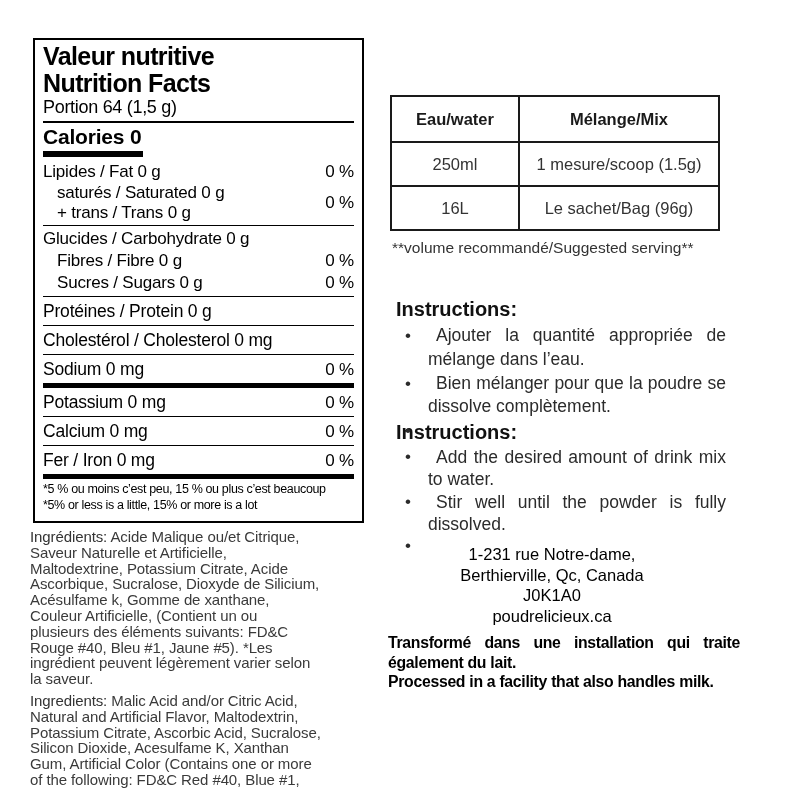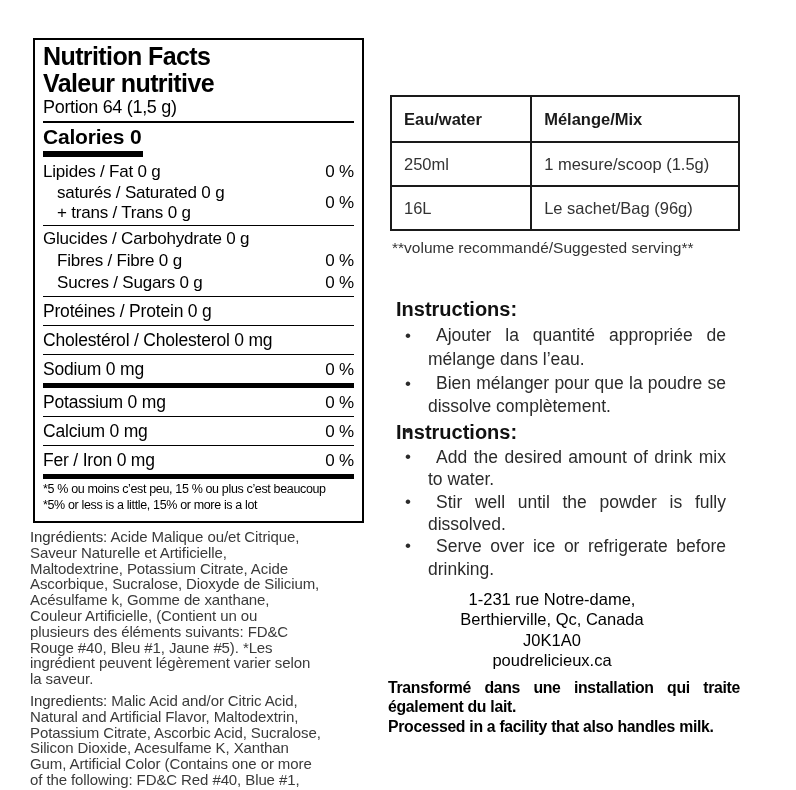--- a/index.html
+++ b/index.html
@@ -35,21 +35,21 @@
   .thick { height:5px; background:#000; margin:2px 0; }
   .footnote { font-size:12.5px; line-height:15.5px; letter-spacing:-0.35px; margin-top:3px; }
 
   .ing { margin:6px 0 0 0; font-size:15px; line-height:15.8px; color:#3a3a3a; white-space:pre-line; letter-spacing:-0.1px; }
   .ing .b { color:#333; }
 
   
   .right-col { position:absolute; left:388px; top:95px; width:352px; }
 
   table.mix { border-collapse:collapse; margin-left:2px; color:#333; }
-  table.mix th, table.mix td { border:2px solid #1a1a1a; text-align:left; padding:0 12px; }
+  table.mix th, table.mix td { border:2px solid #1a1a1a; text-align:center; padding:0 4px; }
   table.mix th { font-size:16.5px; font-weight:bold; color:#1a1a1a; height:44px; }
   table.mix td { font-size:16.5px; height:42px; }
   .c-water { width:118px; } .c-mix { width:190px; }
 
   .tbl-caption { margin:8px 0 0 4px; font-size:15.5px; color:#333; }
 
   .instr-h { margin:0 0 0 8px; font-size:20px; line-height:24px; font-weight:bold; color:#111; }
   .instr-h.fr { margin-top:40px; }
   .instr-h.en { margin-top:1px; }
   ul.instr { list-style:none; margin:3px 0 0 0; padding:0 14px 0 0; }
@@ -70,22 +70,22 @@
   .notice { margin-top:7px; color:#000; font-weight:bold; font-size:15.8px; line-height:19.5px; letter-spacing:-0.3px; }
   .notice .fr-line { text-align:justify; }
   .notice .en-line { white-space:nowrap; }
 </style>
 </head>
 <body>
 
 <div class="left-col">
 
   <section class="panel">
+    <div class="panel-title">Valeur nutritive</div>
     <div class="panel-title">Nutrition Facts</div>
-    <div class="panel-title">Valeur nutritive</div>
     <div class="serving-line">Portion 64 (1,5 g)</div>
 
     <div class="rule2"></div>
 
     <div class="calories-row">
       <div>
         <div class="calories">Calories 0</div>
         <div class="thick-under"></div>
       </div>
     </div>
@@ -207,21 +207,21 @@
   <ul class="instr fr">
     <li><span class="dot">•</span><span>Ajouter la quantité appropriée de mélange dans l’eau.</span></li>
     <li><span class="dot">•</span><span>Bien mélanger pour que la poudre se dissolve complètement.</span></li>
     <li><span class="dot">•</span></li>
   </ul>
 
   <h2 class="instr-h en">Instructions:</h2>
   <ul class="instr en">
     <li><span class="dot">•</span><span>Add the desired amount of drink mix to water.</span></li>
     <li><span class="dot">•</span><span>Stir well until the powder is fully dissolved.</span></li>
-    <li><span class="dot">•</span><span>Serve over ice or refrigerate before drinking.</span></li>
+    <li><span class="dot">•</span></li>
   </ul>
 
   <div class="address">
     <div>1-231 rue Notre-dame,</div>
     <div>Berthierville, Qc, Canada</div>
     <div>J0K1A0</div>
     <div>poudrelicieux.ca</div>
   </div>
 
   <div class="notice">

